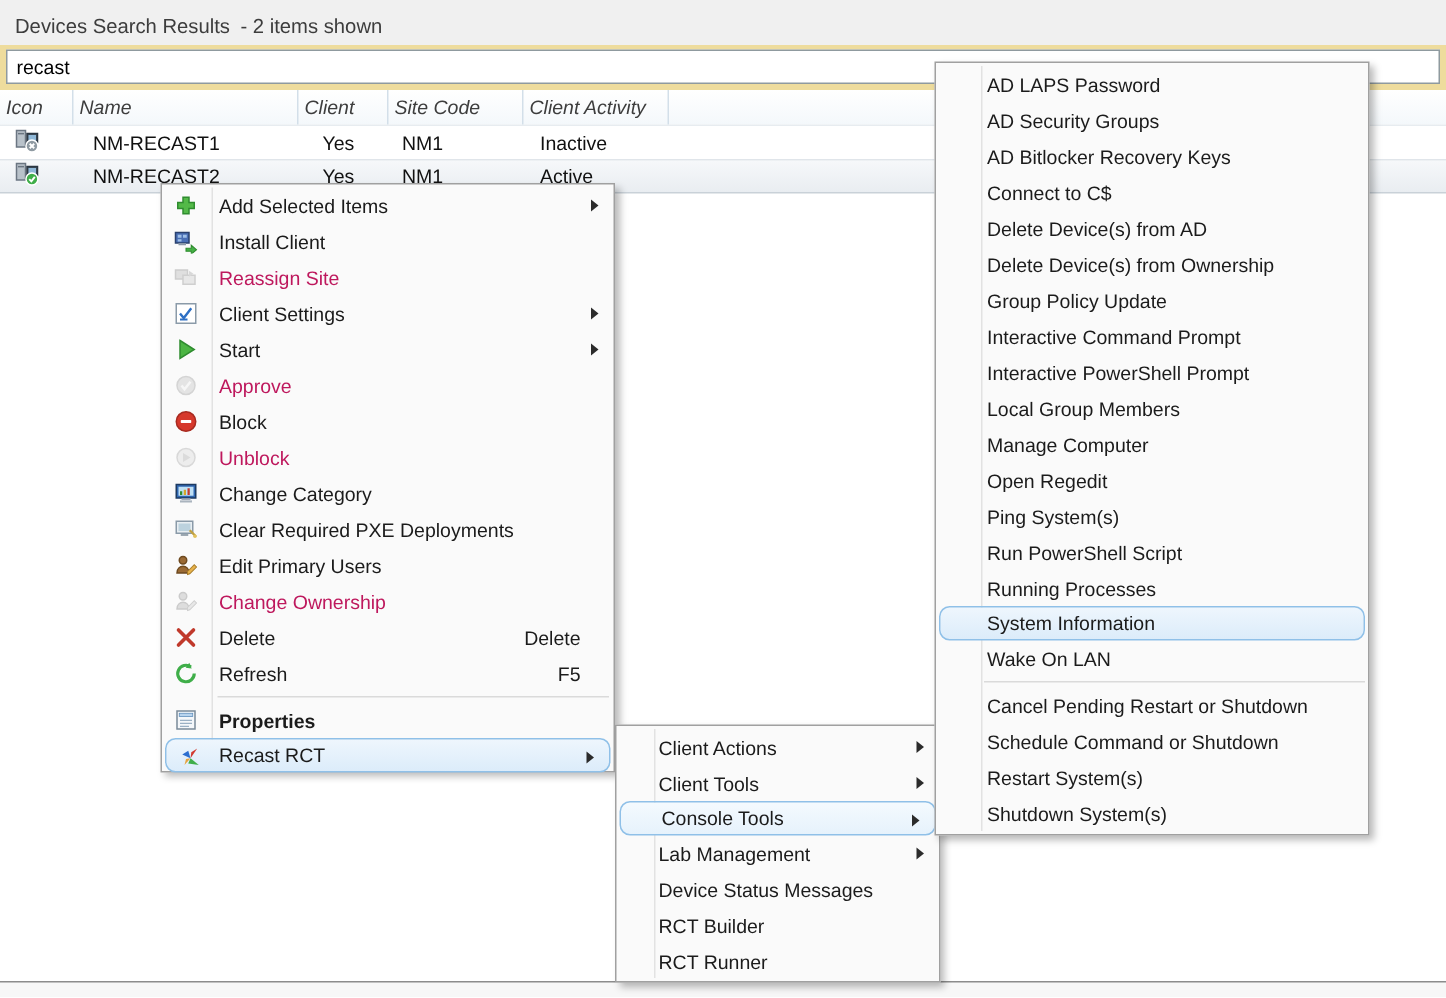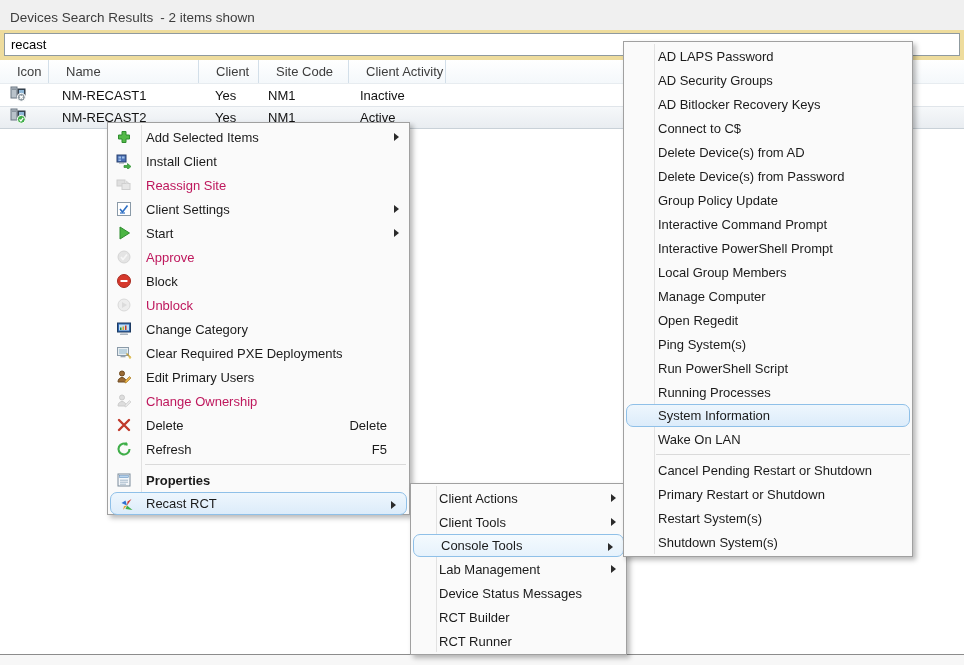--- a/index.html
+++ b/index.html
@@ -14,22 +14,22 @@
 
   .searchband{position:absolute;left:0;top:30px;width:964px;height:30px;background:#eedc9d;}
   .searchband input{position:absolute;left:4px;top:3px;width:956px;height:23px;
     border:1px solid #8f9a9f;background:#fff;font-family:"Liberation Sans",sans-serif;
     font-size:13px;color:#000;padding:0 6px;box-sizing:border-box;outline:none;}
 
   
   .lheader{position:absolute;left:0;top:60px;width:964px;height:24px;
     background:linear-gradient(#ffffff,#f4f8fb);display:flex;font-size:13px;color:#3d3d3d;
     border-bottom:1px solid #e7ecf0;box-sizing:border-box;}
-  .hcell{display:flex;align-items:center;box-sizing:border-box;padding-left:17px;
-    border-right:1px solid #d3dfe9;height:100%;}
+  .hcell{display:flex;align-items:center;box-sizing:border-box;padding-left:4px;
+    border-right:1px solid #d3dfe9;height:100%;font-style:italic;}
   .hc-icon{width:49px;}.hc-name{width:150px;}.hc-client{width:60px;text-align:right;}
   .hc-site{width:90px;}.hc-activity{width:97px;}
   .hc-rest{flex:1;border-right:none;}
 
   .lrow{position:absolute;left:0;width:964px;height:22px;display:flex;font-size:13px;color:#111;
     background:#fff;box-sizing:border-box;}
   .row1{top:84px;}
   .row2{top:106px;height:23px;background:linear-gradient(#f6f8fa,#e9edf1);
     border-top:1px solid #e0e5ea;border-bottom:1px solid #c9d1d8;}
   .ccell{display:flex;align-items:center;box-sizing:border-box;height:100%;}
@@ -377,21 +377,21 @@
     <div class="mi">
       <span>AD Bitlocker Recovery Keys</span>
       </div>
     <div class="mi">
       <span>Connect to C$</span>
       </div>
     <div class="mi">
       <span>Delete Device(s) from AD</span>
       </div>
     <div class="mi">
-      <span>Delete Device(s) from Password</span>
+      <span>Delete Device(s) from Ownership</span>
       </div>
     <div class="mi">
       <span>Group Policy Update</span>
       </div>
     <div class="mi">
       <span>Interactive Command Prompt</span>
       </div>
     <div class="mi">
       <span>Interactive PowerShell Prompt</span>
       </div>
@@ -419,21 +419,21 @@
     <div class="mi">
       <span>Wake On LAN</span>
       </div>
 
     <div class="sep"></div>
 
     <div class="mi">
       <span>Cancel Pending Restart or Shutdown</span>
       </div>
     <div class="mi">
-      <span>Primary Restart or Shutdown</span>
+      <span>Schedule Command or Shutdown</span>
       </div>
     <div class="mi">
       <span>Restart System(s)</span>
       </div>
     <div class="mi">
       <span>Shutdown System(s)</span>
       </div>
   </div>
 
 </div>

